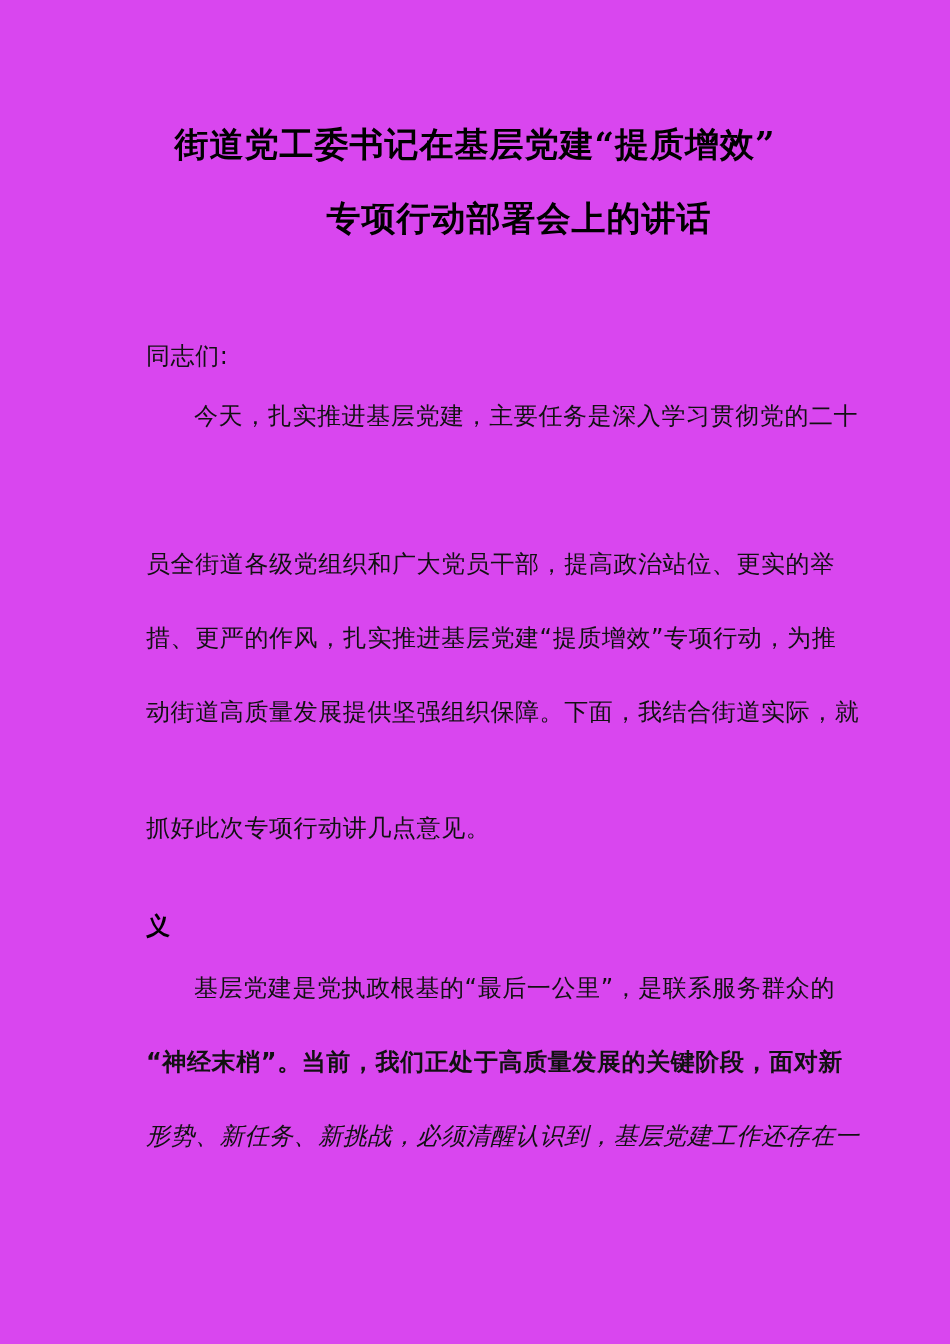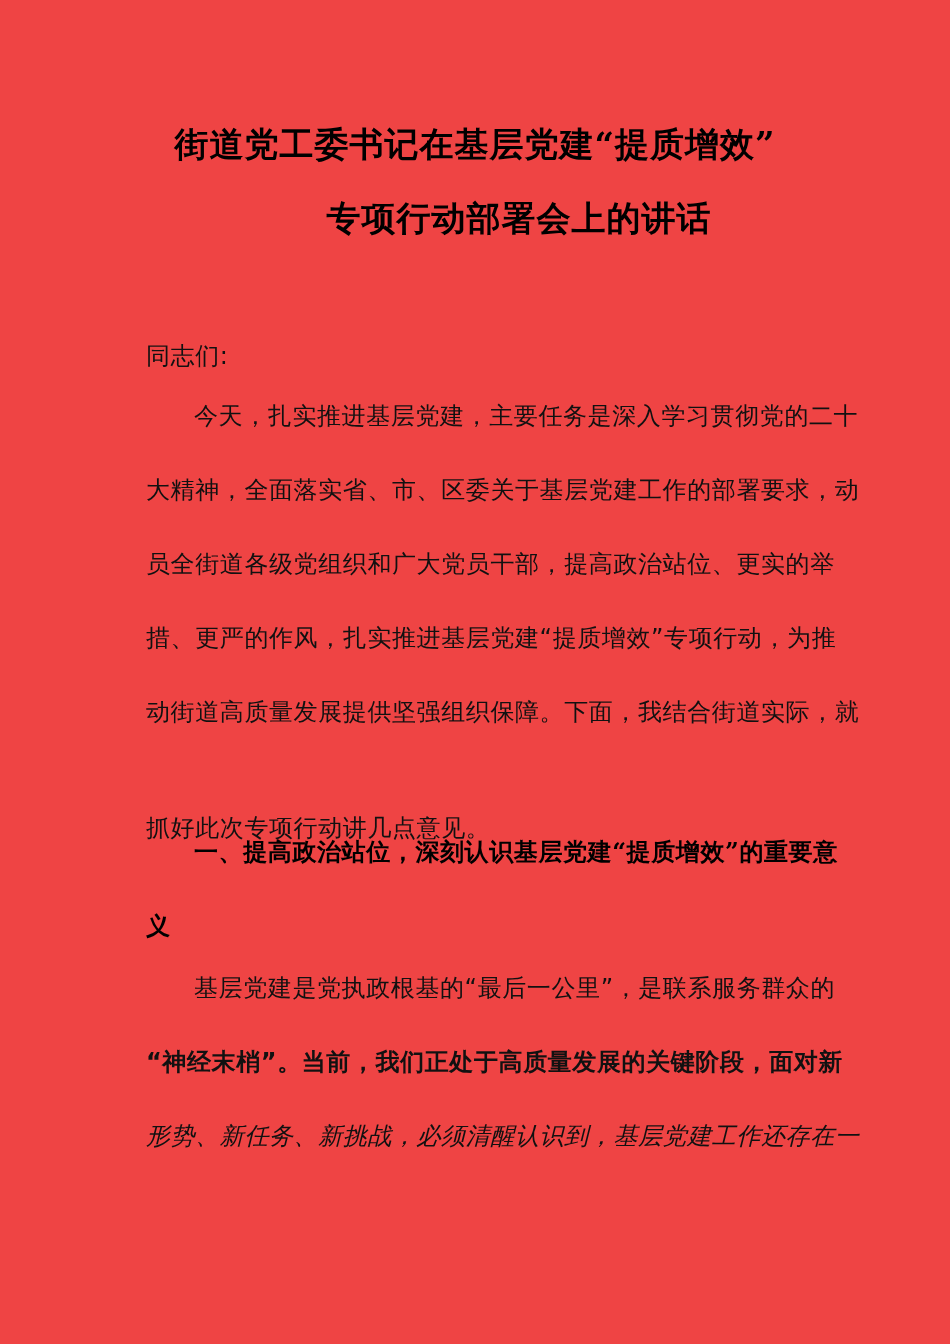--- a/index.html
+++ b/index.html
@@ -1,17 +1,17 @@
 <!DOCTYPE html>
 <html><head>
   <meta charset="utf-8">
   <style>
     html, body { margin: 0; padding: 0; background: #ffffff; }
     body { width: 950px; height: 1344px; position: relative; overflow: hidden; }
-    .page { position: absolute; left: 0; top: 0; width: 950px; height: 1344px; background: #ef4444; }
+    .page { position: absolute; left: 0; top: 0; width: 950px; height: 1344px; background: #d946ef; }
     .title-line {
       position: absolute; left: 0; width: 950px; text-align: center;
       font-family: "DejaVu Serif", serif; font-weight: bold; font-size: 34px;
       color: #000; letter-spacing: 1px; white-space: nowrap;
     }
     .line {
       position: absolute; left: 146px; width: 660px;
       font-family: "DejaVu Sans", sans-serif; font-size: 24px; color: #111;
       white-space: nowrap; letter-spacing: 0.6px;
     }
@@ -22,25 +22,23 @@
 </head>
 <body>
 
 <div class="page">
   <div class="title-line" style="top:122px;">街道党工委书记在基层党建“提质增效”</div>
   <div class="title-line" style="top:196px;margin-left:44px;">专项行动部署会上的讲话</div>
 
   <div class="line" style="top:340px;">同志们:</div>
 
   <div class="line indent justify" style="top:400px;">今天，扎实推进基层党建，主要任务是深入学习贯彻党的二十</div>
-  <div class="line justify" style="top:474px;">大精神，全面落实省、市、区委关于基层党建工作的部署要求，动</div>
   <div class="line" style="top:548px;">员全街道各级党组织和广大党员干部，提高政治站位、更实的举</div>
   <div class="line justify" style="top:622px;">措、更严的作风，扎实推进基层党建“提质增效”专项行动，为推</div>
   <div class="line justify" style="top:696px;">动街道高质量发展提供坚强组织保障。下面，我结合街道实际，就</div>
   <div class="line" style="top:812px;">抓好此次专项行动讲几点意见。</div>
 
-  <div class="line indent justify bold" style="top:836px;">一、提高政治站位，深刻认识基层党建“提质增效”的重要意</div>
   <div class="line bold" style="top:910px;">义</div>
 
   <div class="line indent justify" style="top:972px;">基层党建是党执政根基的“最后一公里”，是联系服务群众的</div>
   <div class="line justify" style="top:1046px;font-weight:bold;">“神经末梢”。当前，我们正处于高质量发展的关键阶段，面对新</div>
   <div class="line justify" style="top:1120px;font-style:italic;">形势、新任务、新挑战，必须清醒认识到，基层党建工作还存在一</div>
 </div>
 
 </body></html>

